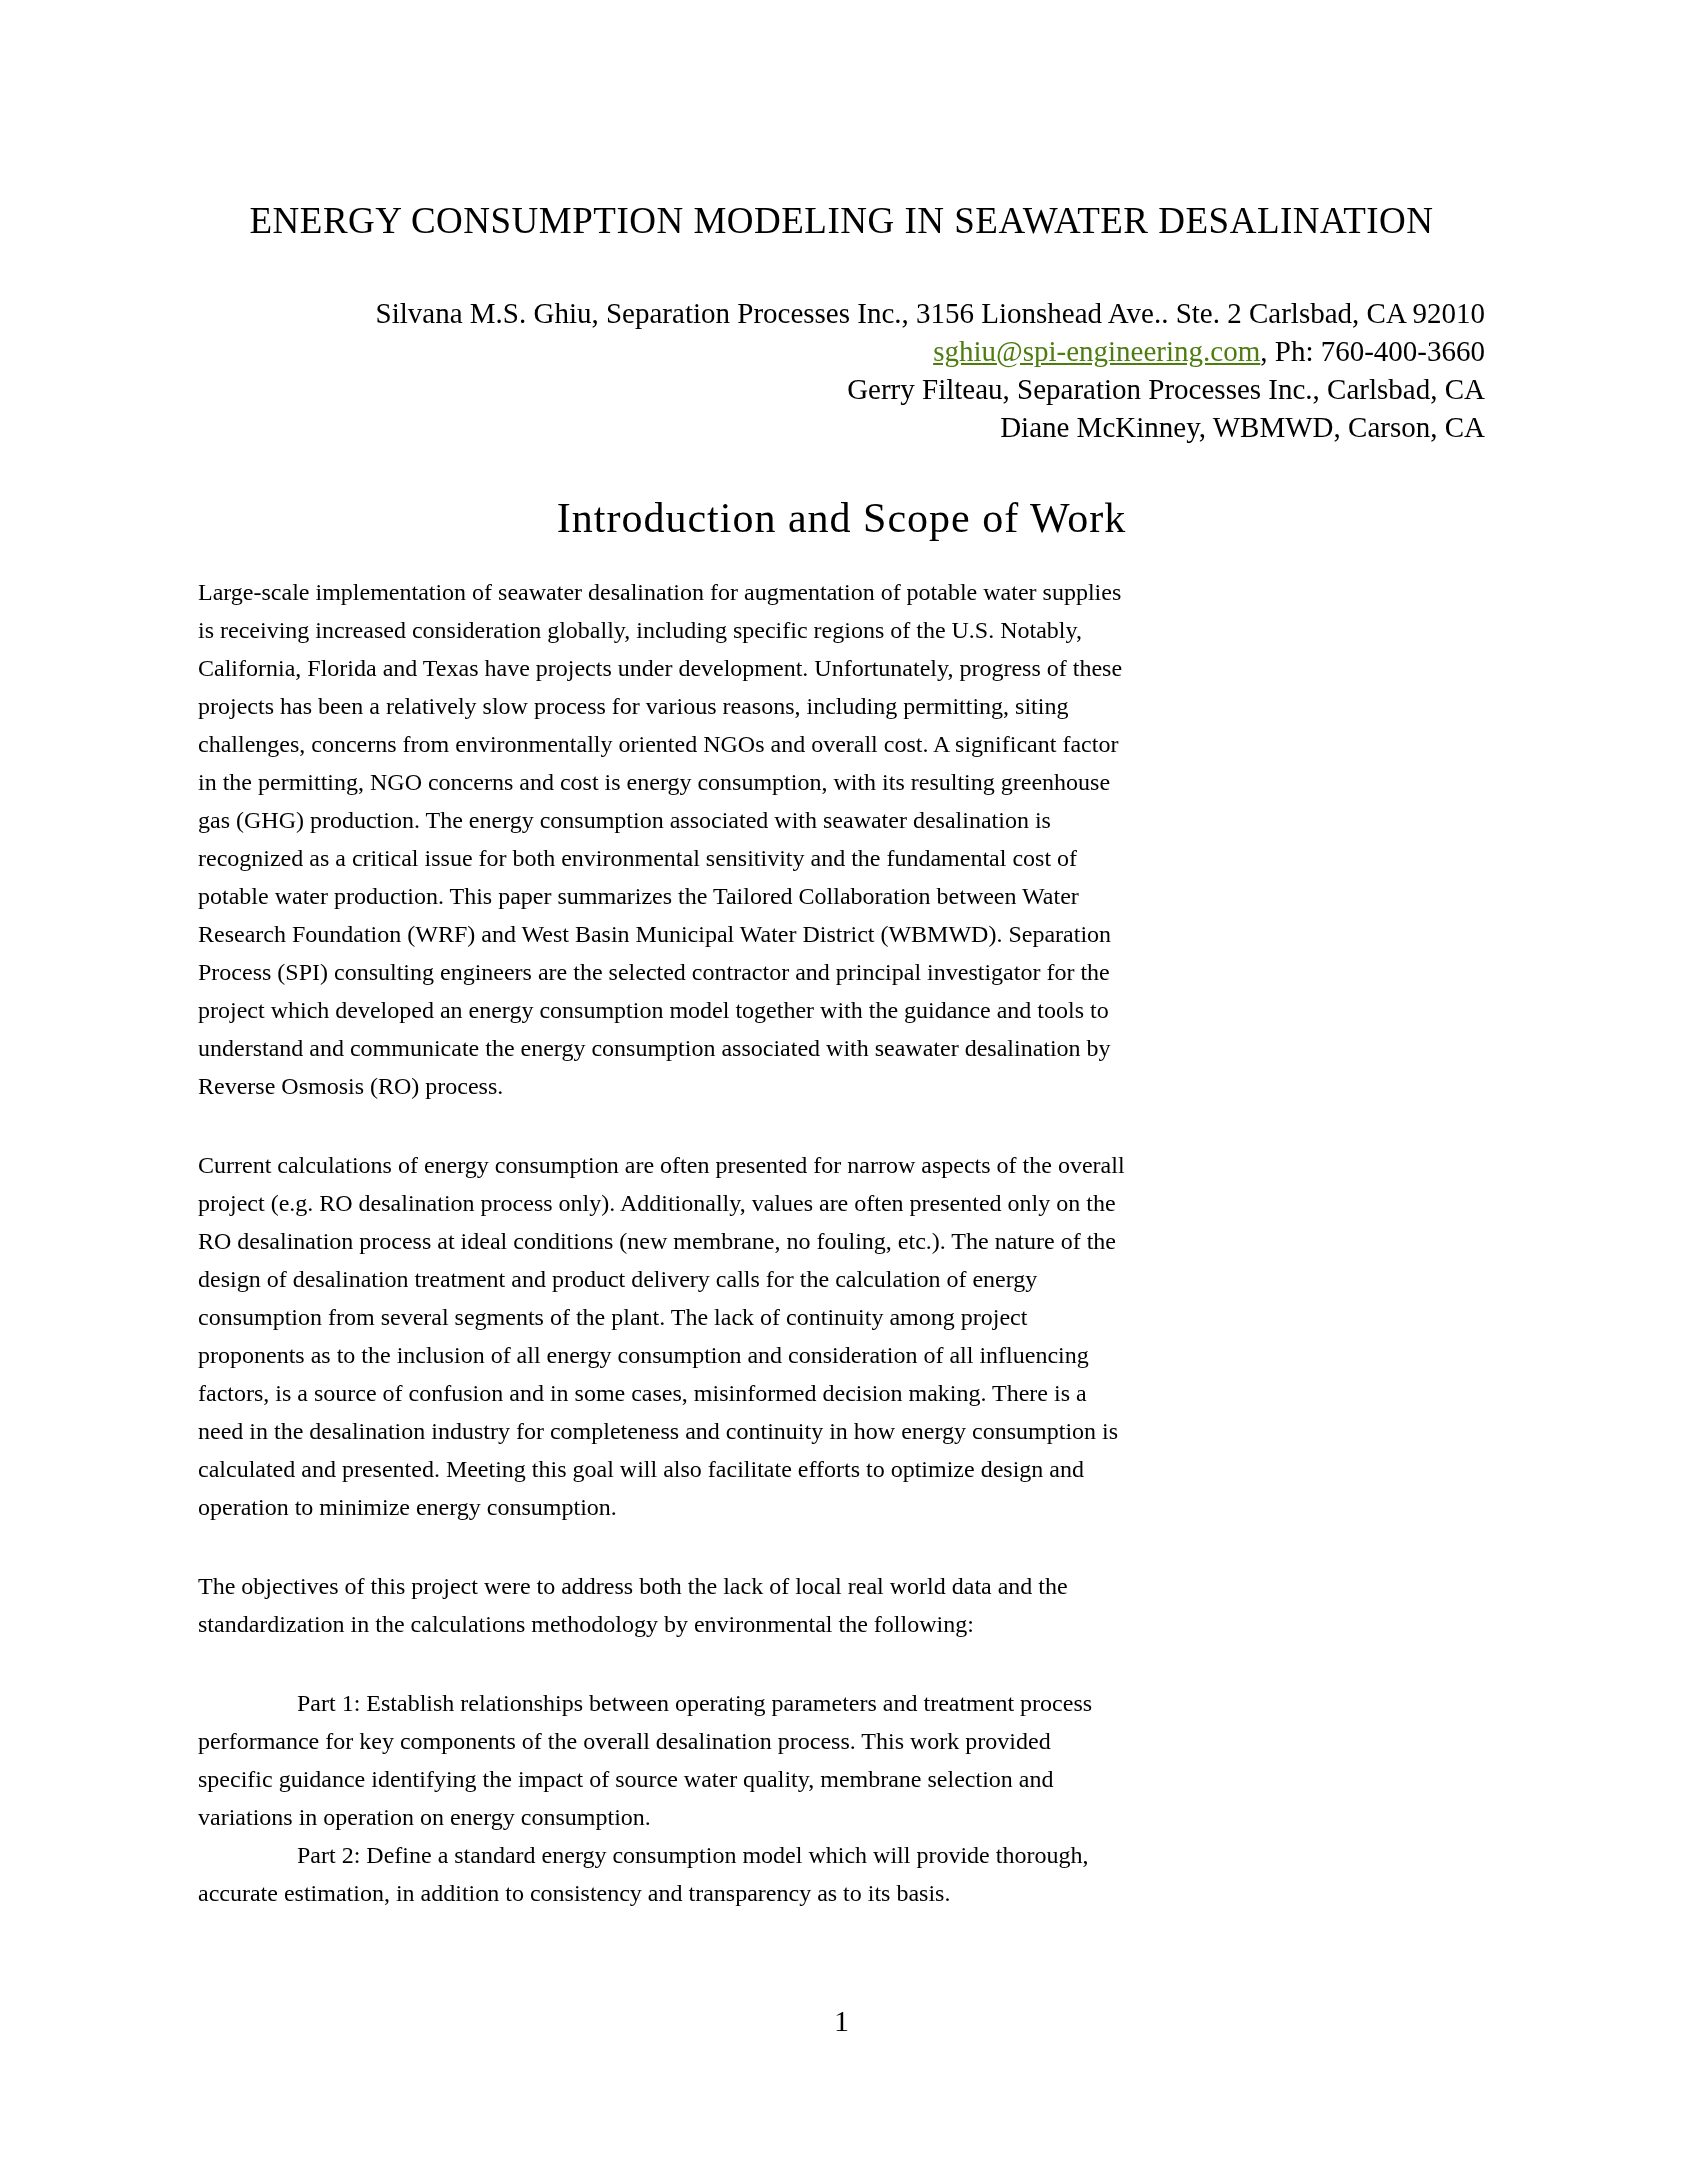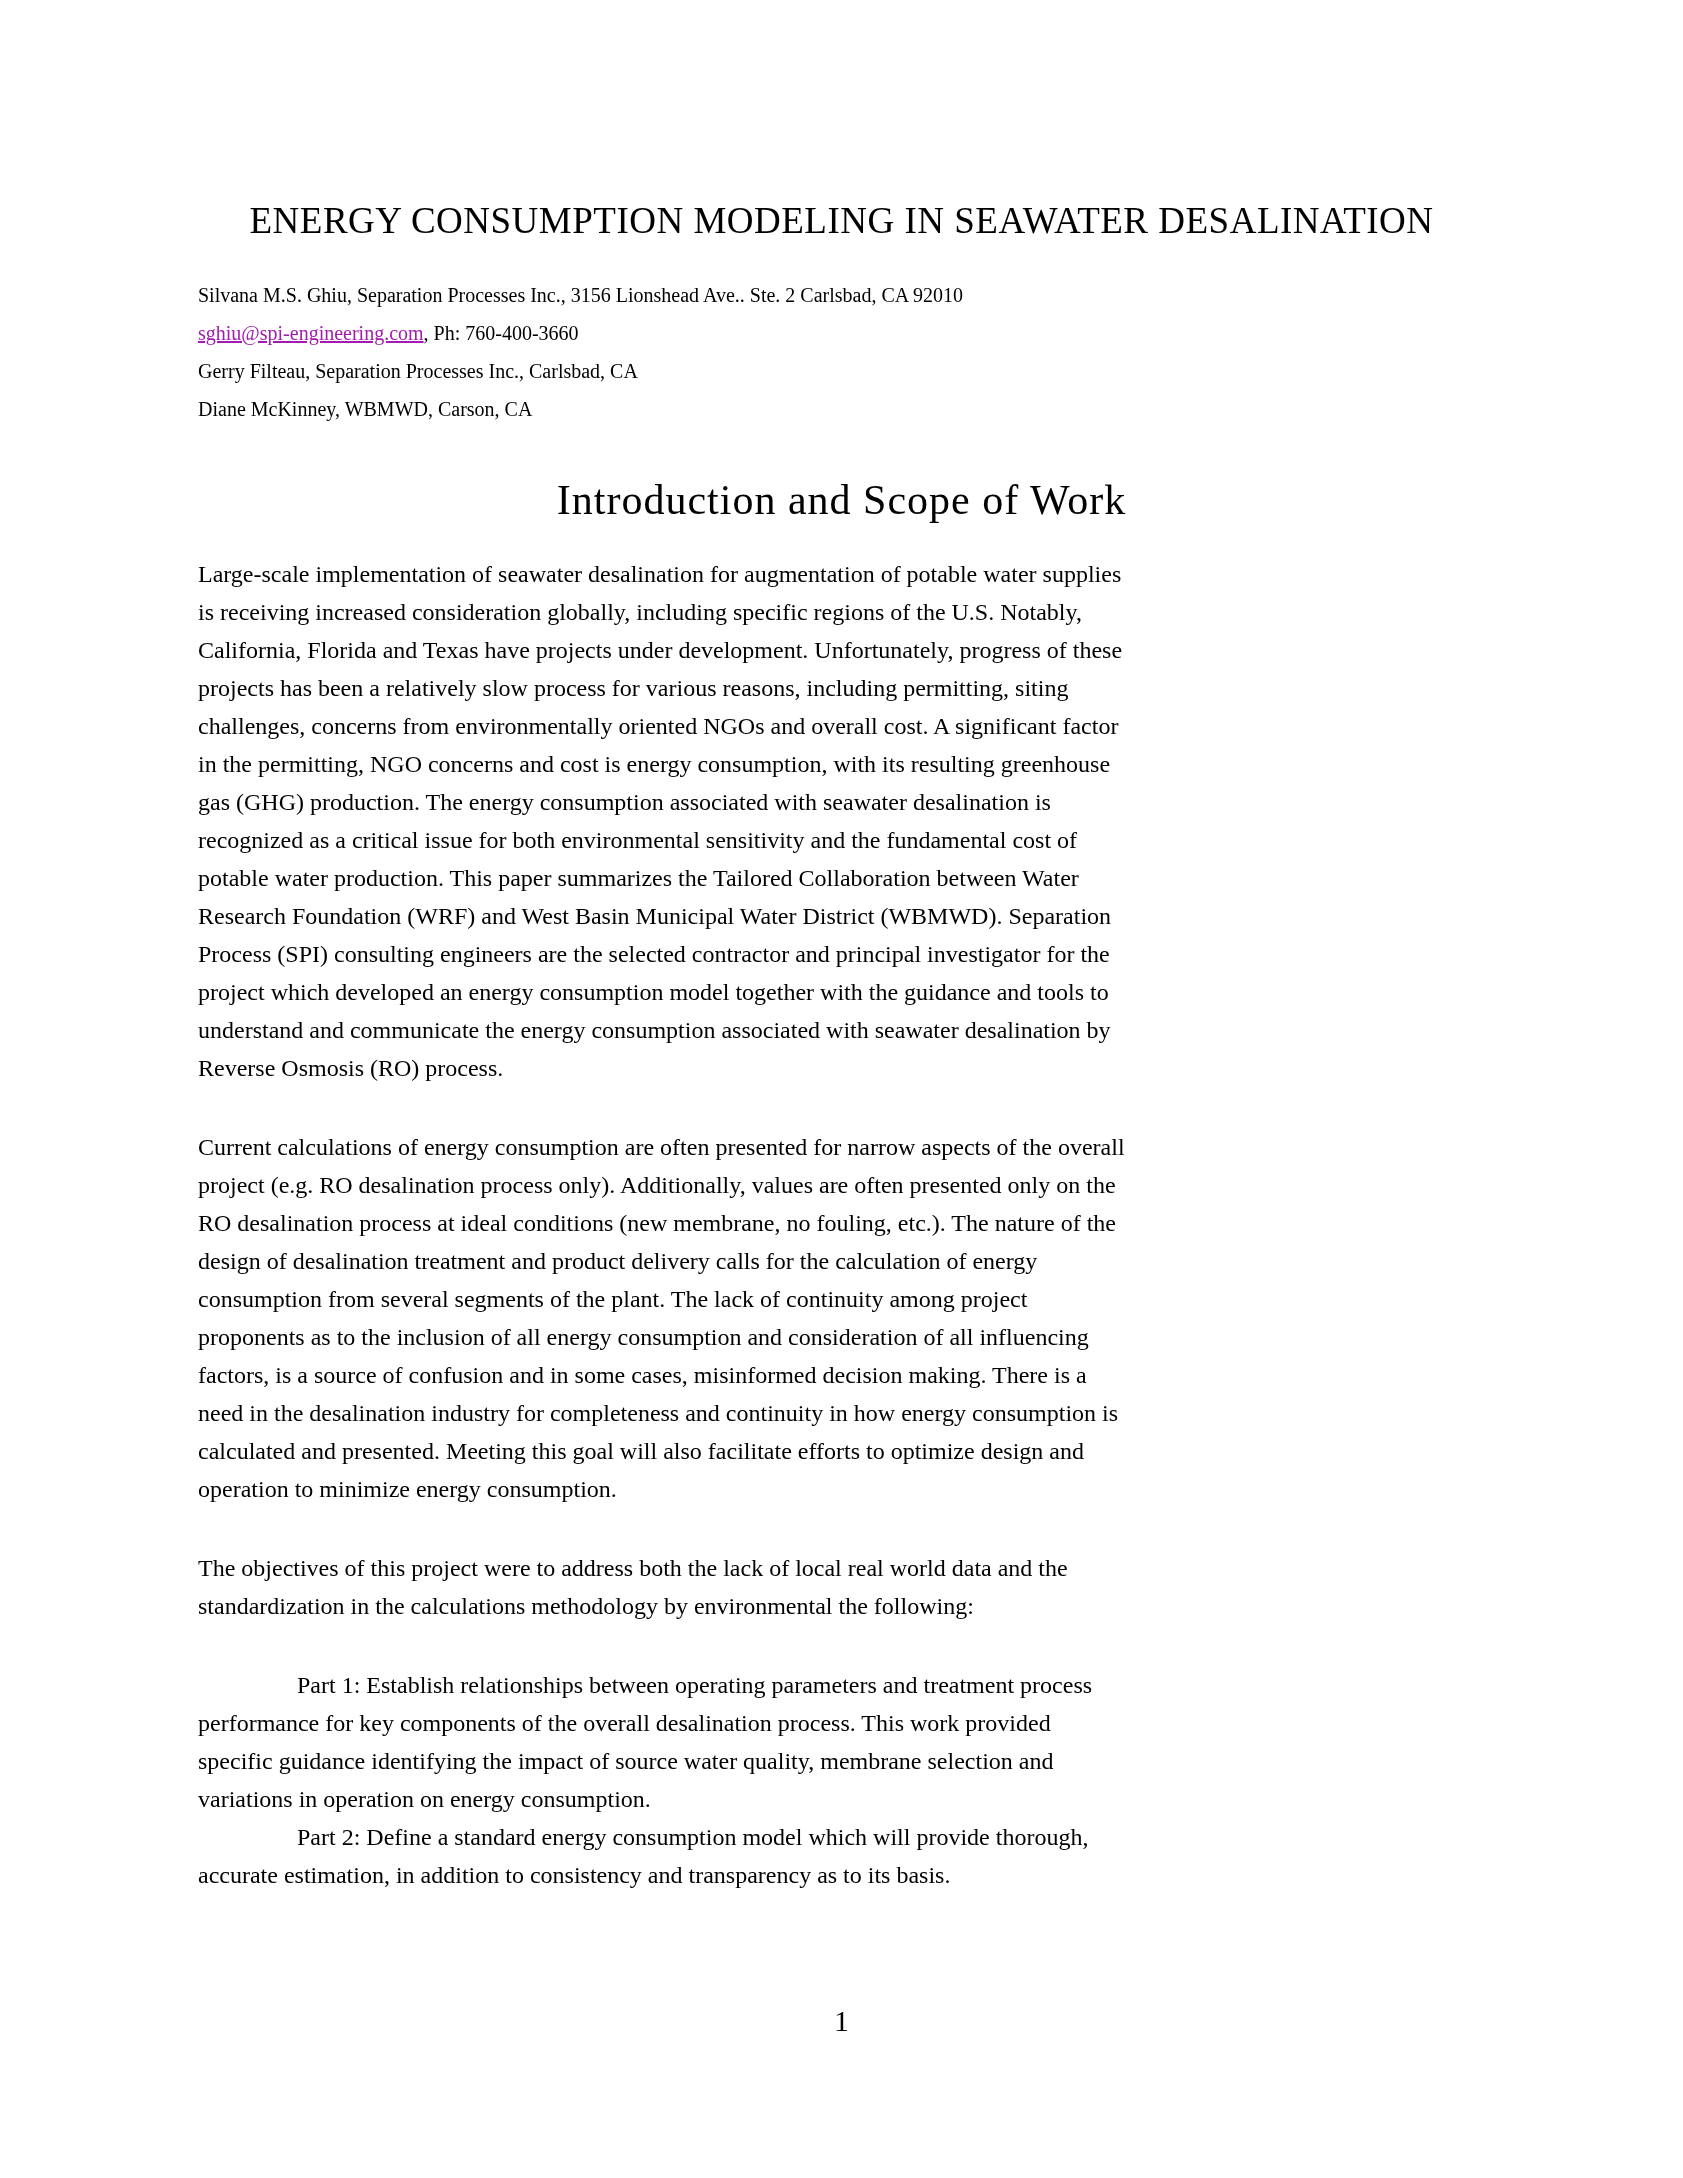--- a/index.html
+++ b/index.html
@@ -24,30 +24,30 @@
   }
   .doc-title {
     margin-top: 198px;
     text-align: center;
     font-size: 37px;
     line-height: 46px;
     letter-spacing: 0.5px;
     white-space: nowrap;
   }
   .authors {
-    margin-top: 32px;
-    text-align: left;
-    font-size: 20px;
+    margin-top: 50px;
+    text-align: right;
+    font-size: 29px;
     line-height: 38px;
   }
   .authors .author-line {
     white-space: nowrap;
   }
   .email-link {
-    color: #a21caf;
+    color: #4d7c0f;
     text-decoration: underline;
   }
   .section-heading {
     margin-top: 46px;
     margin-bottom: 28px;
     text-align: center;
     font-size: 42px;
     line-height: 53px;
     letter-spacing: 1px;
     white-space: nowrap;

